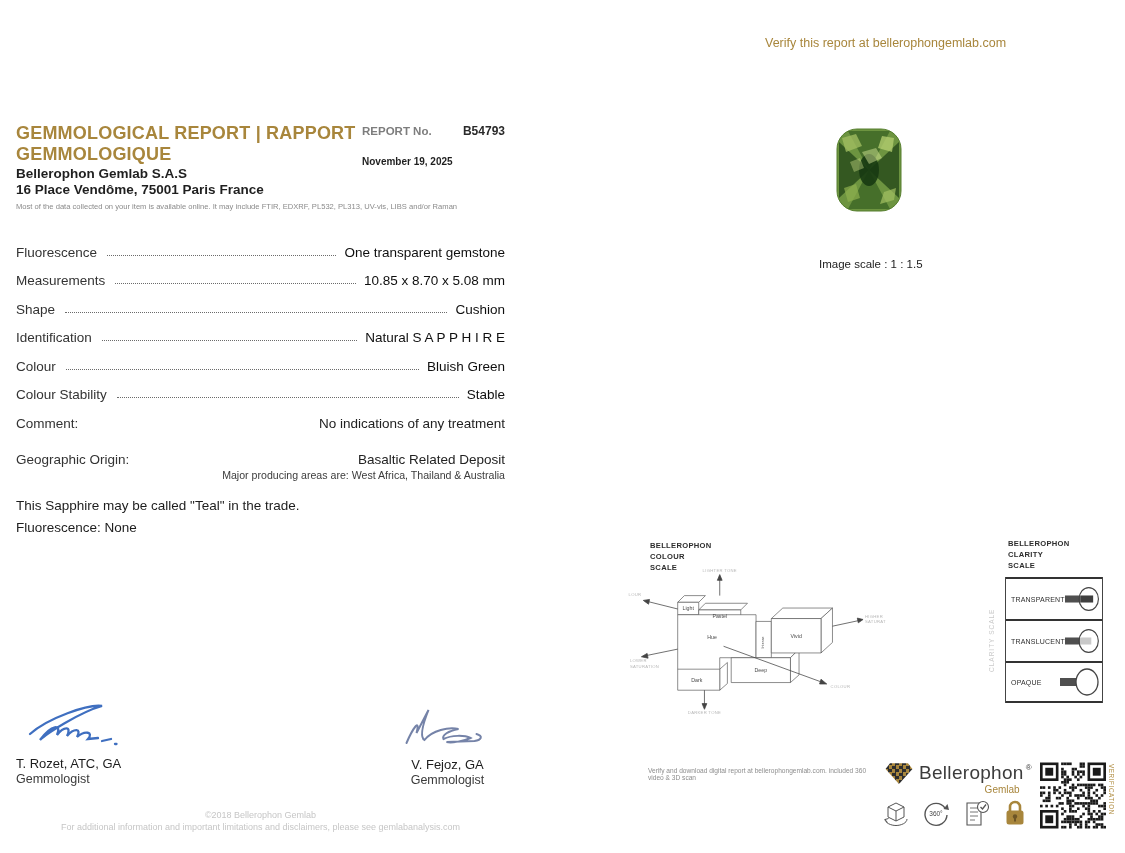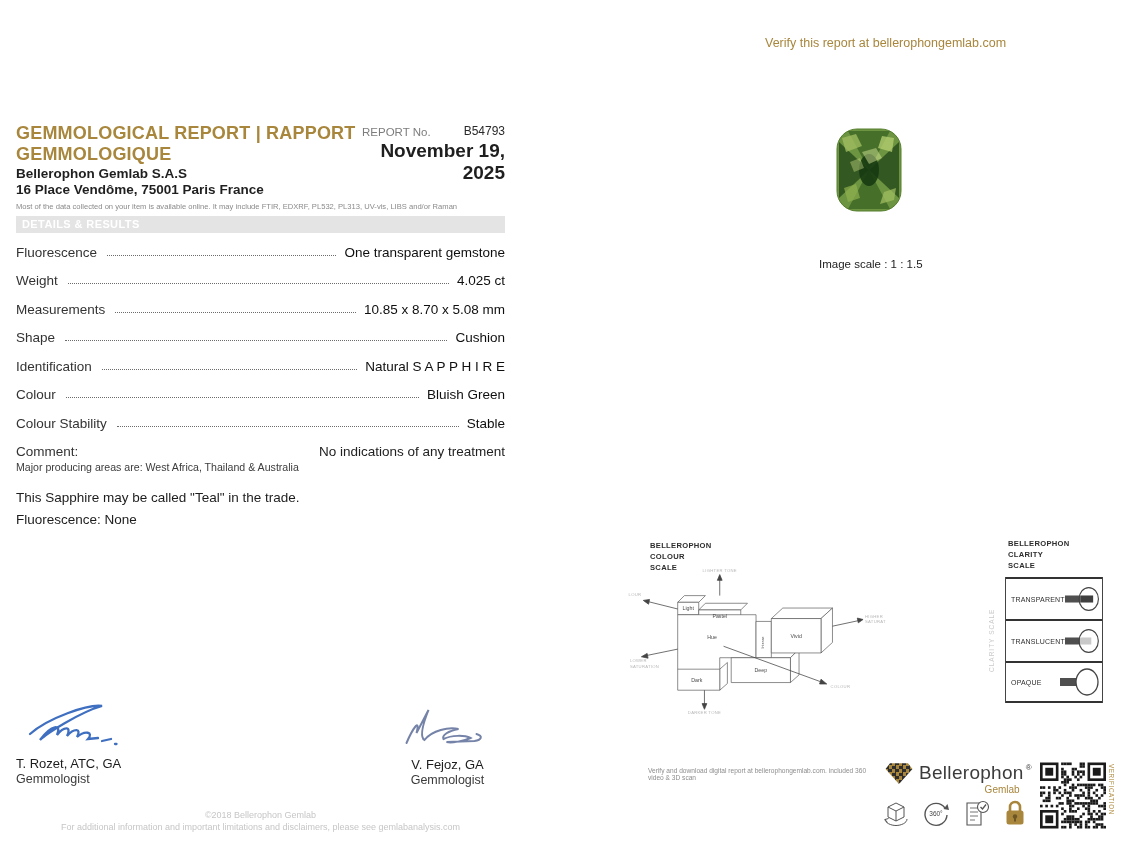--- a/index.html
+++ b/index.html
@@ -16,33 +16,33 @@
   
   .hdr { left:16px; top:123px; width:489px; }
   .hdr-title { color:#a8863c; font-weight:bold; font-size:18px; letter-spacing:.2px; }
   .hdr-lab { font-weight:bold; font-size:13.5px; color:#1f1f1f; margin-top:1px; }
   .hdr-addr { font-weight:bold; font-size:13.5px; color:#1f1f1f; margin-top:1px; }
   .hdr-note { font-size:7.6px; color:#8a8a8a; margin-top:5px; }
   .section-bar { margin-top:5px; height:17px; background:#e4e4e4; color:#ffffff;
     font-weight:bold; font-size:11px; line-height:17px; padding-left:6px; letter-spacing:.4px; }
 
   .report-meta { left:362px; top:124px; width:143px; }
-  .rm-row1 { display:flex; justify-content:space-between; align-items:flex-end; }
+  .rm-row1 { display:flex; justify-content:space-between; align-items:center;font-weight:bold; }
   .rm-label { color:#7d7d7d; font-size:11.5px; }
   .rm-no { color:#2a2a2a; font-size:12px; }
-  .rm-date { text-align:right; font-size:19px; font-weight:bold; color:#1f1f1f; margin-top:2px; }
+  .rm-date { text-align:left; font-size:10px; font-weight:bold; color:#1f1f1f; margin-top:18px; }
 
   
   .details { left:16px; top:231px; width:489px; }
   .drow { display:flex; align-items:flex-end; height:28.5px; font-size:13.5px; }
   .drow .lbl { color:#333; white-space:nowrap; }
   .drow .leader { flex:1; border-bottom:1.5px dotted #6b6b6b; margin:0 8px 4px 10px; }
   .drow .val { color:#0f0f0f; white-space:nowrap; }
   .drow-plain { display:flex; justify-content:space-between; align-items:flex-end; height:28.5px; font-size:13.5px; }
-  .origin-note { text-align:left; font-size:10.6px; color:#3c3c3c; margin-top:2px; }
+  .origin-note { text-align:right; font-size:10.6px; color:#3c3c3c; margin-top:2px; }
   .free-line { font-size:13.5px; color:#1d1d1d; }
 
   
   .sig-left { left:16px; top:698px; width:160px; }
   .sig-right { left:385px; top:705px; width:125px; text-align:center; }
   .sig-name { font-size:13px; color:#1d1d1d; margin-top:2px; }
   .sig-title { font-size:12.5px; color:#3a3a3a; margin-top:1px; }
 
   .doc-footer { left:16px; top:809px; width:489px; text-align:center; color:#c6c6c6; font-size:9px; line-height:1.35; }
 
@@ -82,43 +82,37 @@
 
 <div id="canvas">
 
   <div class="abs verify-link">Verify this report at bellerophongemlab.com</div>
 
   <div class="abs hdr">
     <div class="hdr-title">GEMMOLOGICAL REPORT | RAPPORT GEMMOLOGIQUE</div>
     <div class="hdr-lab">Bellerophon Gemlab S.A.S</div>
     <div class="hdr-addr">16 Place Vendôme, 75001 Paris France</div>
     <div class="hdr-note">Most of the data collected on your item is available online. It may include FTIR, EDXRF, PL532, PL313, UV-vis, LIBS and/or Raman</div>
-    <div class="section-bar">DETAILS &amp; RESULTS</div>
   </div>
 
   <div class="abs report-meta">
     <div class="rm-row1">
       <span class="rm-label">REPORT No.</span>
       <span class="rm-no">B54793</span>
     </div>
     <div class="rm-date">November 19, 2025</div>
   </div>
 
   <div class="abs details">
     <div class="drow">
       <span class="lbl">Fluorescence</span>
       <span class="leader"></span>
       <span class="val">One transparent gemstone</span>
     </div>
     <div class="drow">
-      <span class="lbl">Weight</span>
-      <span class="leader"></span>
-      <span class="val">4.025 ct</span>
-    </div>
-    <div class="drow">
       <span class="lbl">Measurements</span>
       <span class="leader"></span>
       <span class="val">10.85 x 8.70 x 5.08 mm</span>
     </div>
     <div class="drow">
       <span class="lbl">Shape</span>
       <span class="leader"></span>
       <span class="val">Cushion</span>
     </div>
     <div class="drow">
@@ -135,20 +129,24 @@
       <span class="lbl">Colour Stability</span>
       <span class="leader"></span>
       <span class="val">Stable</span>
     </div>
 
     <div class="drow-plain">
       <span class="lbl" style="color:#333;text-align:right;">Comment:</span>
       <span class="val">No indications of any treatment</span>
     </div>
 
+    <div class="drow-plain" style="margin-top:8px;">
+      <span class="lbl" style="color:#333;">Geographic Origin:</span>
+      <span class="val">Basaltic Related Deposit</span>
+    </div>
     <div class="origin-note">Major producing areas are: West Africa, Thailand &amp; Australia</div>
 
     <div class="free-line" style="margin-top:17px;">This Sapphire may be called "Teal" in the trade.</div>
     <div class="free-line" style="margin-top:7px;">Fluorescence: None</div>
   </div>
 
   <div class="abs sig-left">
     <svg width="120" height="52" viewBox="0 0 100 52">
       <g fill="none" stroke="#3f6fc0" stroke-width="2.3" stroke-linecap="round">
         <path d="M4,36 C22,20 62,6 76,8 C54,14 20,36 14,42 C26,26 36,26 31,37 C38,28 46,28 41,38 C48,30 56,30 51,39 C59,32 68,34 62,41 L72,40"></path>

